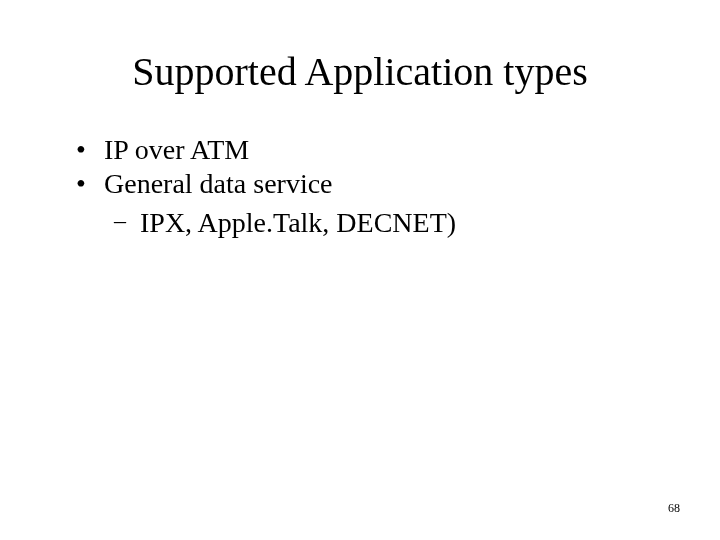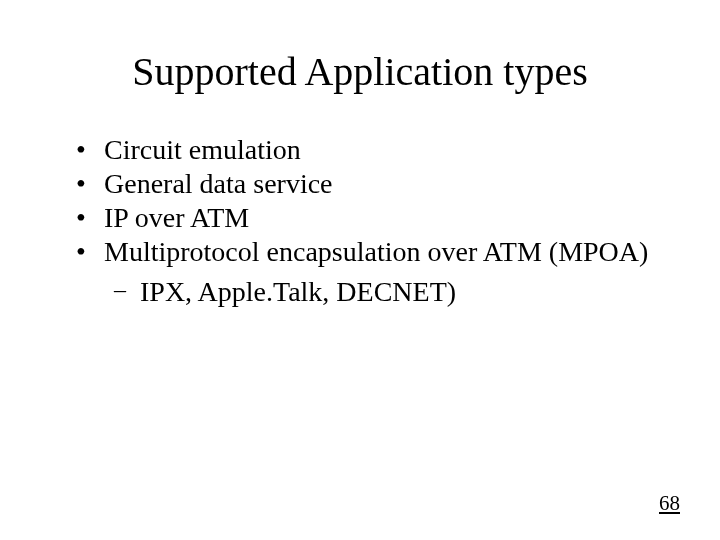--- a/index.html
+++ b/index.html
@@ -58,32 +58,29 @@
       content: "–";
       position: absolute;
       left: 44px;
       top: 0;
       font-size: 24px;
     }
     .pagenum {
       position: absolute;
       bottom: 24px;
       right: 40px;
-      font-size: 21px;
-      text-decoration: underline;
+      font-size: 12px;
     }
   </style>
 </head>
 <body>
 
 <div class="slide">
   <h1 class="title">Supported Application types</h1>
   <ul class="bullets">
-    <li>Circuit emulation</li>
+    <li>IP over ATM</li>
     <li>General data service</li>
-    <li>IP over ATM</li>
-    <li>Multiprotocol encapsulation over ATM (MPOA)</li>
   </ul>
   <ul class="sub">
     <li>IPX, Apple.Talk, DECNET)</li>
   </ul>
   <div class="pagenum">68</div>
 </div>
 
 </body></html>

